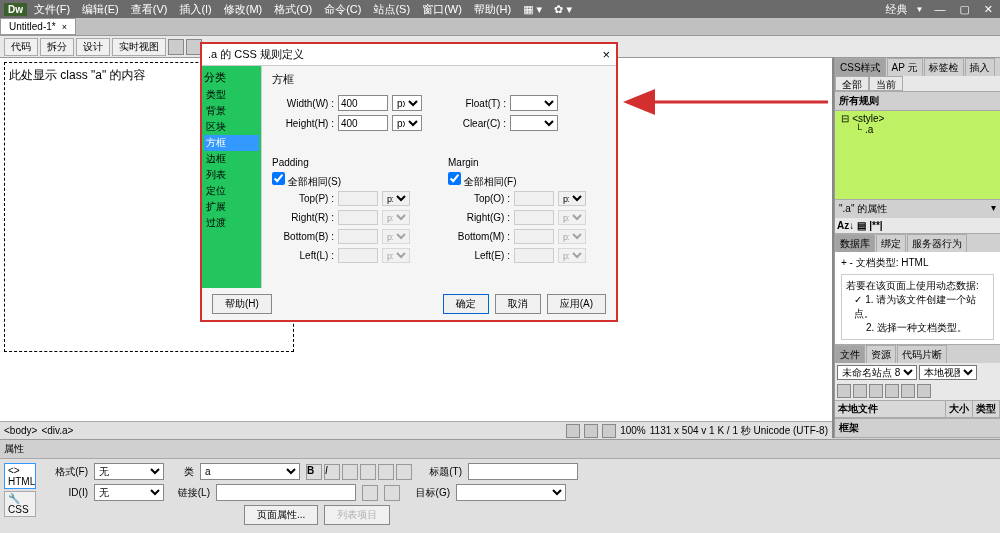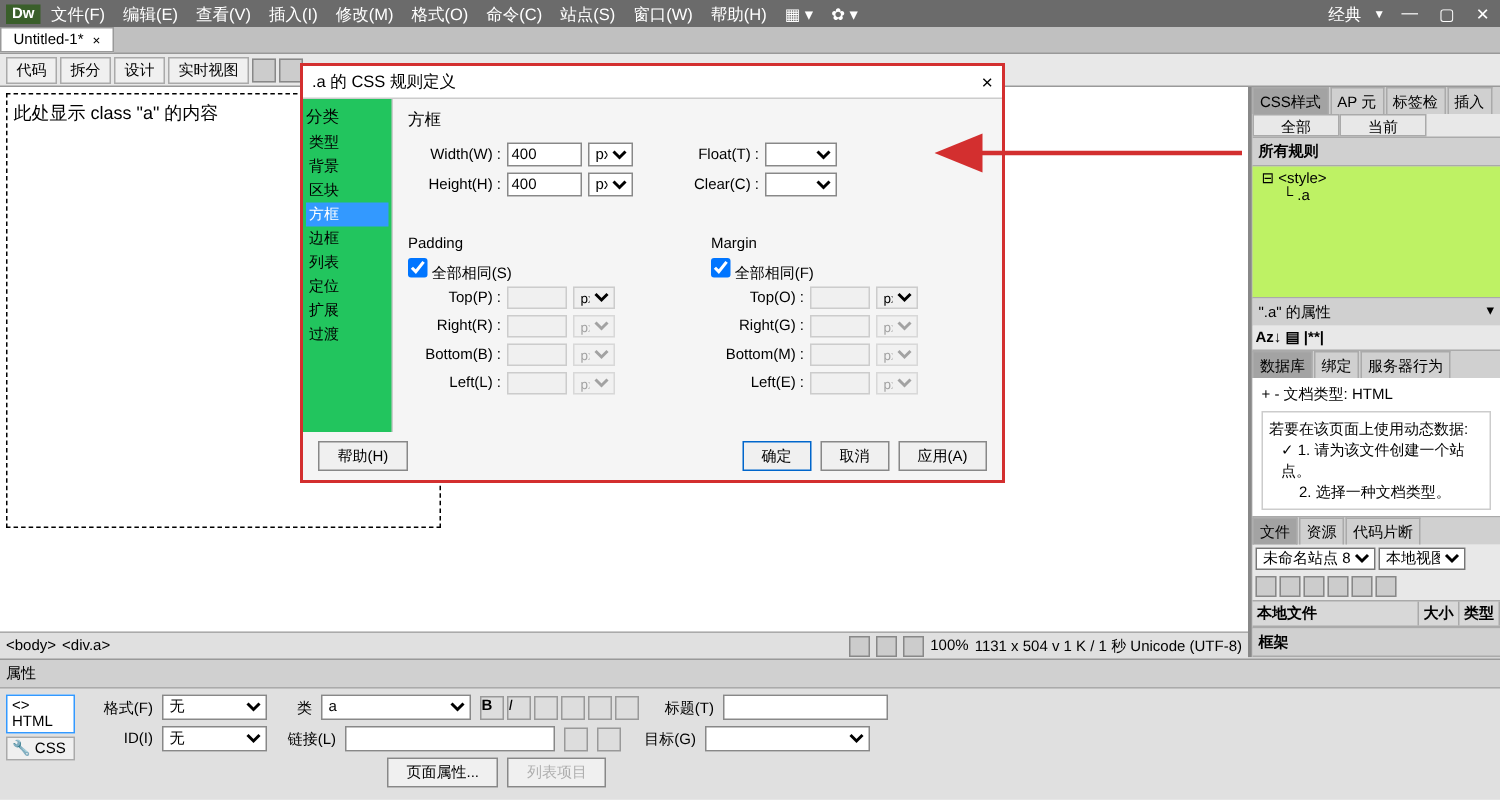--- a/index.html
+++ b/index.html
@@ -29,40 +29,40 @@
 .main-area { display: flex; height: 380px; }
 .canvas-area { flex: 1; background: #fff; position: relative; border-right: 2px solid #888; }
 .canvas-content { position: absolute; top: 4px; left: 4px; width: 290px; height: 290px; border: 1px dashed #000; padding: 4px; font-size: 12px; }
 
 
 .right-panels { width: 166px; background: #e0e0e0; display: flex; flex-direction: column; border-left: 1px solid #999; }
 .panel-tabs { display: flex; background: #d0d0d0; height: 18px; font-size: 10px; }
 .panel-tab { padding: 2px 4px; border: 1px solid #aaa; border-bottom: none; margin-right: 1px; }
 .panel-tab.active { background: #a3a3a3; }
 .panel-subtabs { display: flex; background: #e8e8e8; height: 16px; font-size: 10px; border-bottom: 1px solid #aaa; }
-.panel-subtab { padding: 1px 18px; border: 1px solid #aaa; }
+.panel-subtab { padding: 1px 6px; border: 1px solid #aaa; }
 .panel-header { background: #d0d0d0; padding: 2px 4px; font-size: 10px; font-weight: bold; border-bottom: 1px solid #aaa; }
 .rules-area { background: #bef264; height: 90px; padding: 2px 6px; font-size: 10px; }
 .rules-area .tree-item { padding-left: 14px; }
 .attr-panel { border-top: 1px solid #aaa; }
 .attr-header { background: #d0d0d0; padding: 2px 4px; font-size: 10px; display:flex; justify-content:space-between; }
 .attr-tools { background:#e8e8e8; padding:2px; font-size:10px;font-weight:bold; }
 .db-panel { border-top:1px solid #aaa; }
 .db-body { background:#fff; padding:4px 6px; font-size:10px; }
 .files-panel { border-top:1px solid #aaa; }
 .files-toolbar { background:#e8e8e8; padding:2px; display:flex; gap:2px; }
 .files-toolbar .ico { width:14px; height:14px; background:#ccc; border:1px solid #888; }
 .files-dropdown { font-size:10px; width:80px; }
 .files-header { background:#d8d8d8; display:flex; font-size:10px; border-top:1px solid #aaa; border-bottom:1px solid #aaa; }
 .files-header div { padding:1px 3px; border-right:1px solid #aaa;font-weight:bold; }
 .files-body { background:#fff; height:30px; font-size:10px; padding:2px; }
 .frame-panel { border-top:1px solid #aaa; }
 
 
-.dialog { position: absolute; top: 42px; left: 200px; width: 470px; height: 280px; background: #f5f5f5; border: 2px solid #d32f2f; z-index: 100; }
+.dialog { position: absolute; top: 42px; left: 200px; width: 418px; height: 280px; background: #f5f5f5; border: 2px solid #d32f2f; z-index: 100; }
 .dialog-titlebar { background: #fff; height: 22px; display: flex; align-items: center; justify-content: space-between; padding: 0 6px; border-bottom: 1px solid #ccc; }
 .dialog-title { font-size: 11px; }
 .dialog-close { font-size: 13px; cursor: pointer; }
 .dialog-body { display: flex; height: 222px; }
 .dialog-sidebar { width: 60px; background: #22c55e; border-right: 1px solid #ccc; padding: 4px 2px; }
 .dialog-sidebar-title { font-size: 11px; padding-bottom: 2px; }
 .dialog-sidebar-item { font-size: 10px; padding: 1px 2px; cursor: pointer; }
 .dialog-sidebar-item.selected { background: #3399ff; color: #fff; }
 .dialog-main { flex: 1; padding: 6px 10px; font-size: 11px; }
 .dialog-section-title { font-size: 11px; margin-bottom: 8px; }
@@ -87,21 +87,21 @@
 
 .status-bar { position: absolute; bottom: 94px; left: 0; right: 168px; height: 18px; background: #e0e0e0; border-top: 1px solid #aaa; display: flex; align-items: center; justify-content: space-between; padding: 0 4px; font-size: 10px; }
 .status-left { display: flex; gap: 4px; }
 .status-right { display: flex; gap: 4px; align-items: center; }
 .status-icon { width: 14px; height: 14px; background: #ccc; border: 1px solid #888; }
 
 
 .props-panel { position: absolute; bottom: 0; left: 0; right: 0; height: 94px; background: #e0e0e0; border-top: 1px solid #999; }
 .props-title { font-size: 10px; padding: 2px 4px; background: #d0d0d0; border-bottom: 1px solid #aaa; }
 .props-body { display: flex; padding: 4px; gap: 8px; }
-.props-left { width: 46px; }
+.props-left { width: 32px; }
 .props-left-btn { border: 1px solid #aaa; padding: 1px 3px; font-size: 10px; margin-bottom: 2px; background: #f0f0f0; display: block; }
 .props-left-btn.active { background: #fff; border: 1px solid #3399ff; }
 .props-fields { display: flex; flex-direction: column; gap: 4px; }
 .props-row { display: flex; align-items: center; gap: 6px; font-size: 10px; }
 .props-row label { width: 44px; text-align: right; }
 .props-row input, .props-row select { height: 17px; font-size: 10px; border: 1px solid #888; }
 .toolbar-icons-group { display: flex; gap: 2px; align-items: center; }
 .toolbar-icons-group .ico { width: 16px; height: 16px; background: #ddd; border: 1px solid #999; }
 
 select, input[type=text] { background: #fff; }

